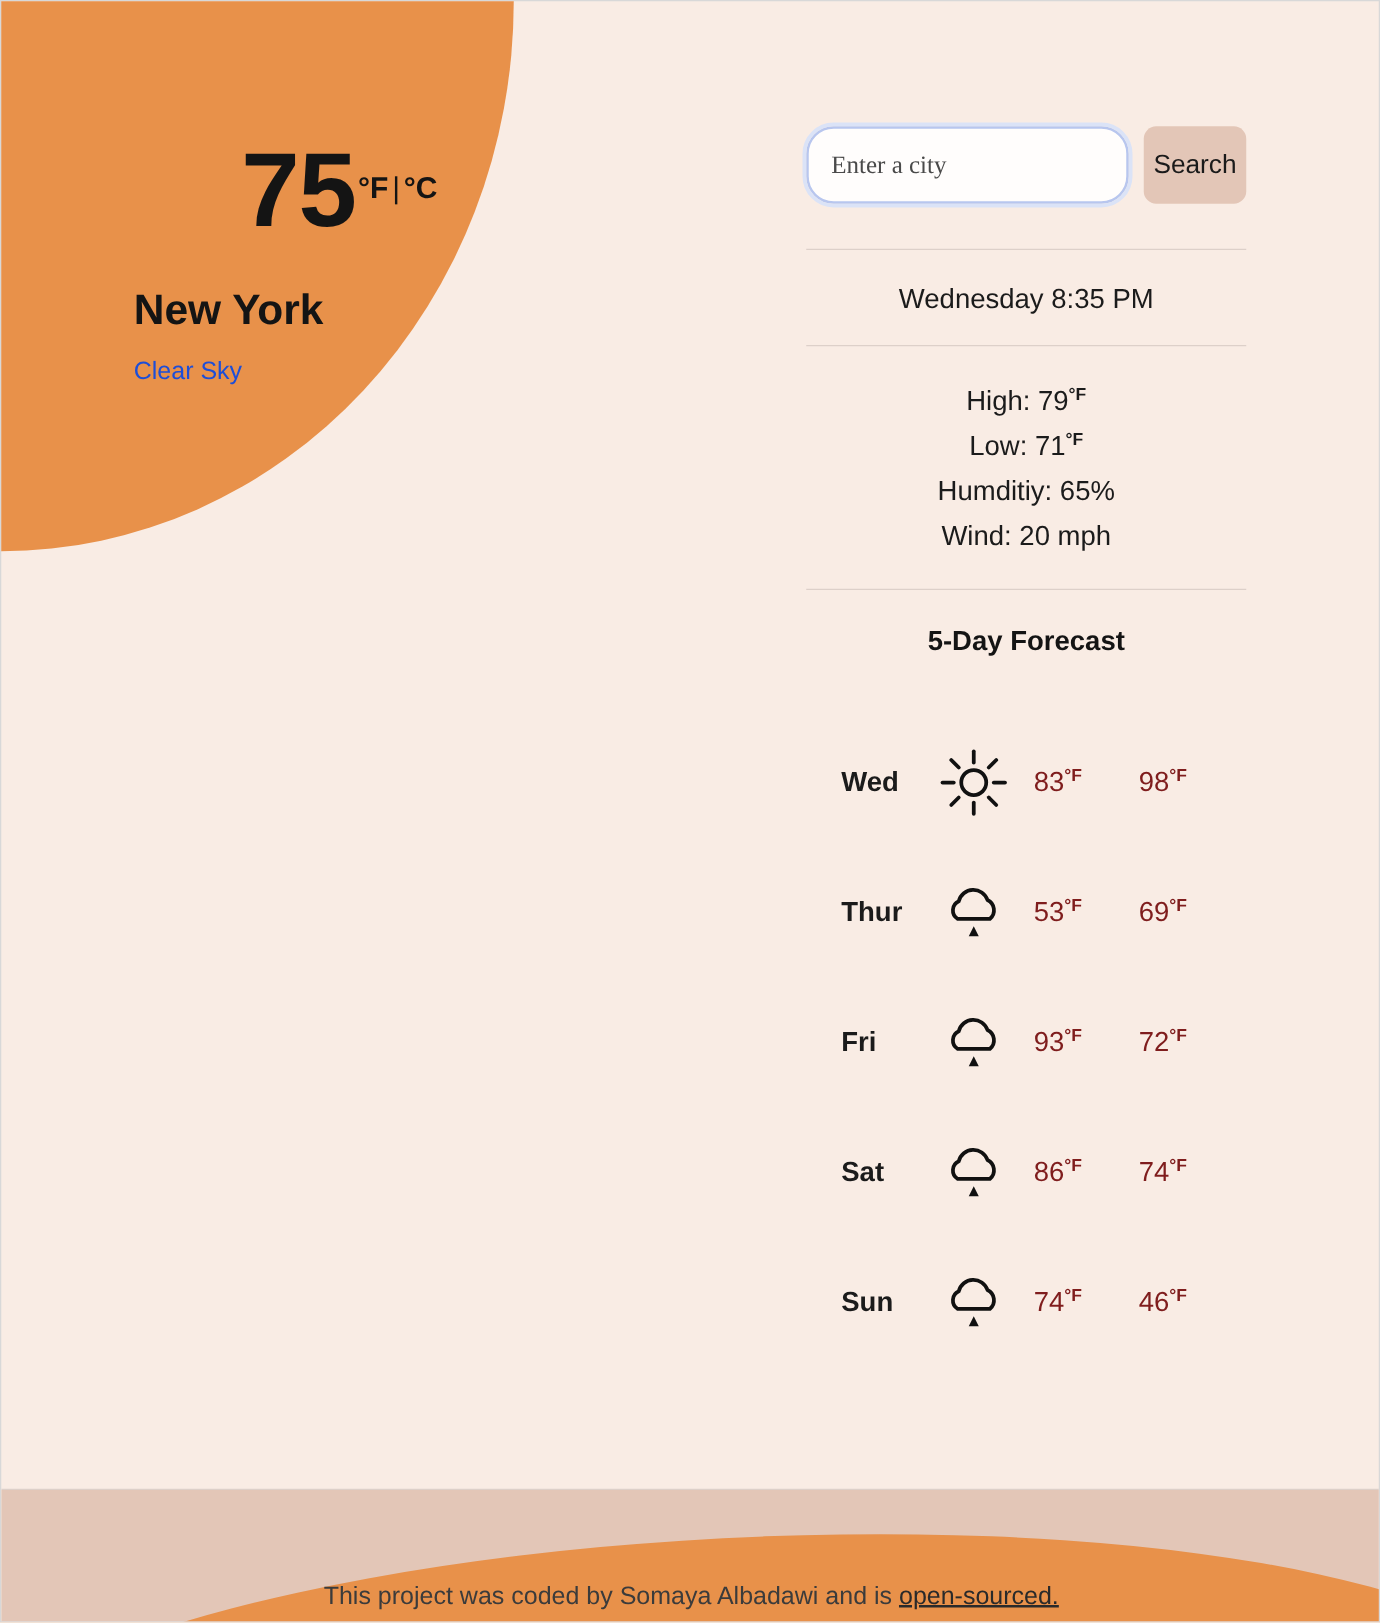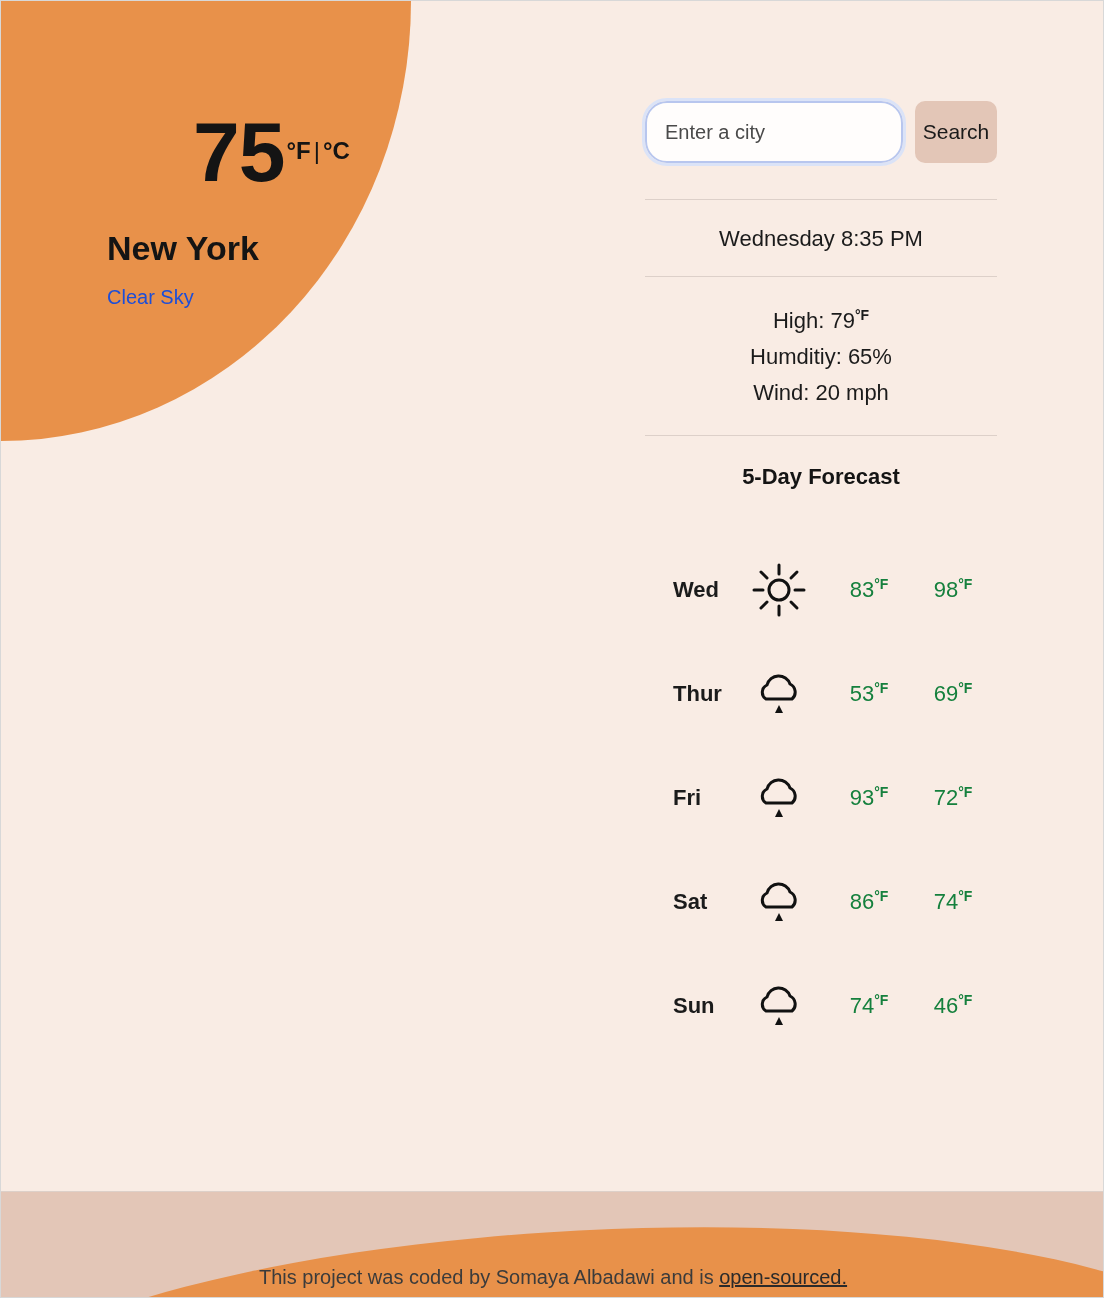--- a/index.html
+++ b/index.html
@@ -94,21 +94,21 @@
     width: 258px;
     height: 62px;
     border-radius: 22px;
     border: 2px solid #b8c6ee;
     background: #fffdfc;
     outline: 3px solid #dbe3f7;
     outline-offset: 0px;
     padding: 16px 18px;
     font-size: 20px;
     color: #3a3a3a;
-    font-family: Liberation Sans, sans-serif;
+    font-family: Liberation Serif, serif;
   }
   .search-input::placeholder { color: #4a4a4a; opacity: 1; }
   .search-btn {
     width: 122px; height: 62px;
     border: none;
     border-radius: 10px;
     background: #e3c6b7;
     color: #1a1a1a;
     font-size: 21px;
     font-family: "Liberation Sans", sans-serif;
@@ -176,23 +176,23 @@
     font-weight: bold;
   }
   .fc-icon {
     width: 96px;
     display: flex;
     align-items: center;
     justify-content: center;
   }
   .fc-hi, .fc-lo {
     width: 84px;
-    text-align: center;
-    font-size: 22px;
-    color: #15803d;
+    text-align: left;
+    font-size: 22px;
+    color: #7f1d1d;
   }
 
   
   .footer-sep {
     position: absolute;
     left: 0; top: 1190px;
     width: 1104px; height: 1px;
     background: #ddd0c9;
     z-index: 5;
   }
@@ -257,20 +257,21 @@
     </div>
 
     <div class="divider d1"></div>
 
     <div class="datetime">Wednesday 8:35 PM</div>
 
     <div class="divider d2"></div>
 
     <div class="stats">
       <div><span>High: 79</span><sup class="deg">°F</sup></div>
+      <div><span>Low: 71</span><sup class="deg">°F</sup></div>
       <div>Humditiy: 65%</div>
       <div>Wind: 20 mph</div>
     </div>
 
     <div class="divider d3"></div>
 
     <div class="forecast-title">5-Day Forecast</div>
 
     <div class="forecast-list">
 

